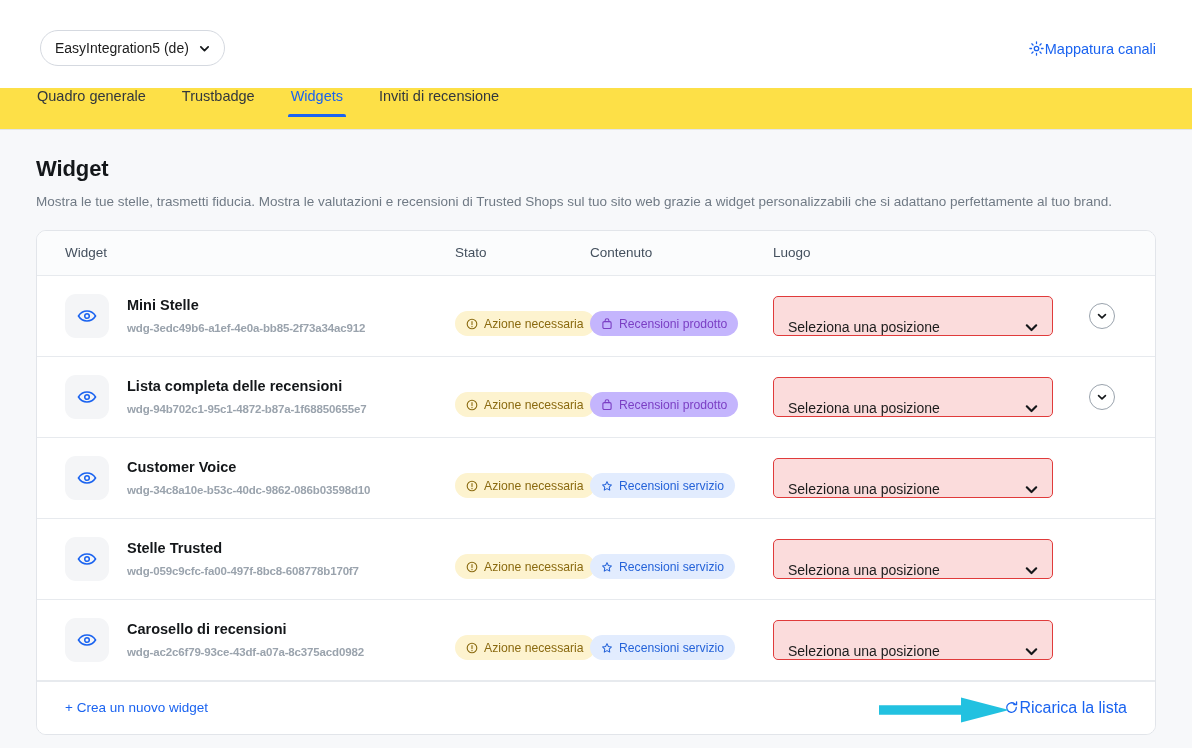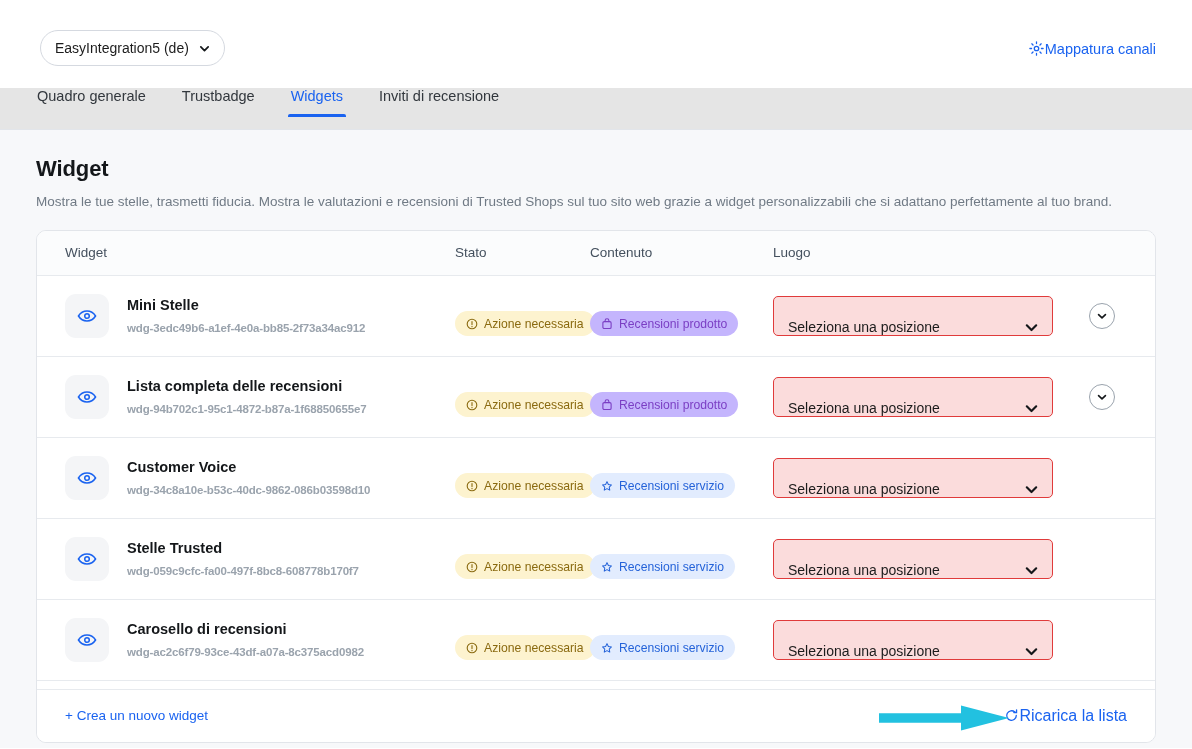--- a/index.html
+++ b/index.html
@@ -55,21 +55,21 @@
   .gear { width: 17px; height: 17px; display: block; }
 
   
   .tabs {
     position: relative;
     height: 42px;
     padding: 0 36px;
     display: flex;
     align-items: flex-start;
     gap: 34px;
-    background: #e5e5e5;
+    background: #fde047;
     border-bottom: 1px solid #e2e5ea;
   }
   .tab {
     font-size: 14.5px;
     color: #32373d;
     padding: 0 1px 12px 1px;
     cursor: pointer;
     position: relative;
     white-space: nowrap;
   }
@@ -200,21 +200,20 @@
   
   .cfooter {
     display: flex;
     align-items: center;
     justify-content: space-between;
     height: 53px;
     padding: 0 28px;
     border-top: 1px solid #e7eaee;
     background: #fff;
     position: relative;
-    margin-top: 8px;
   }
   .new-widget { font-size: 13.5px; color: #1a63f0; cursor: pointer; }
   .reload {
     display: inline-flex; align-items: center; 
     font-size: 16px; color: #1a63f0; cursor: pointer;
     white-space: nowrap;
   }
   .reload svg { display: block; }
 
   

